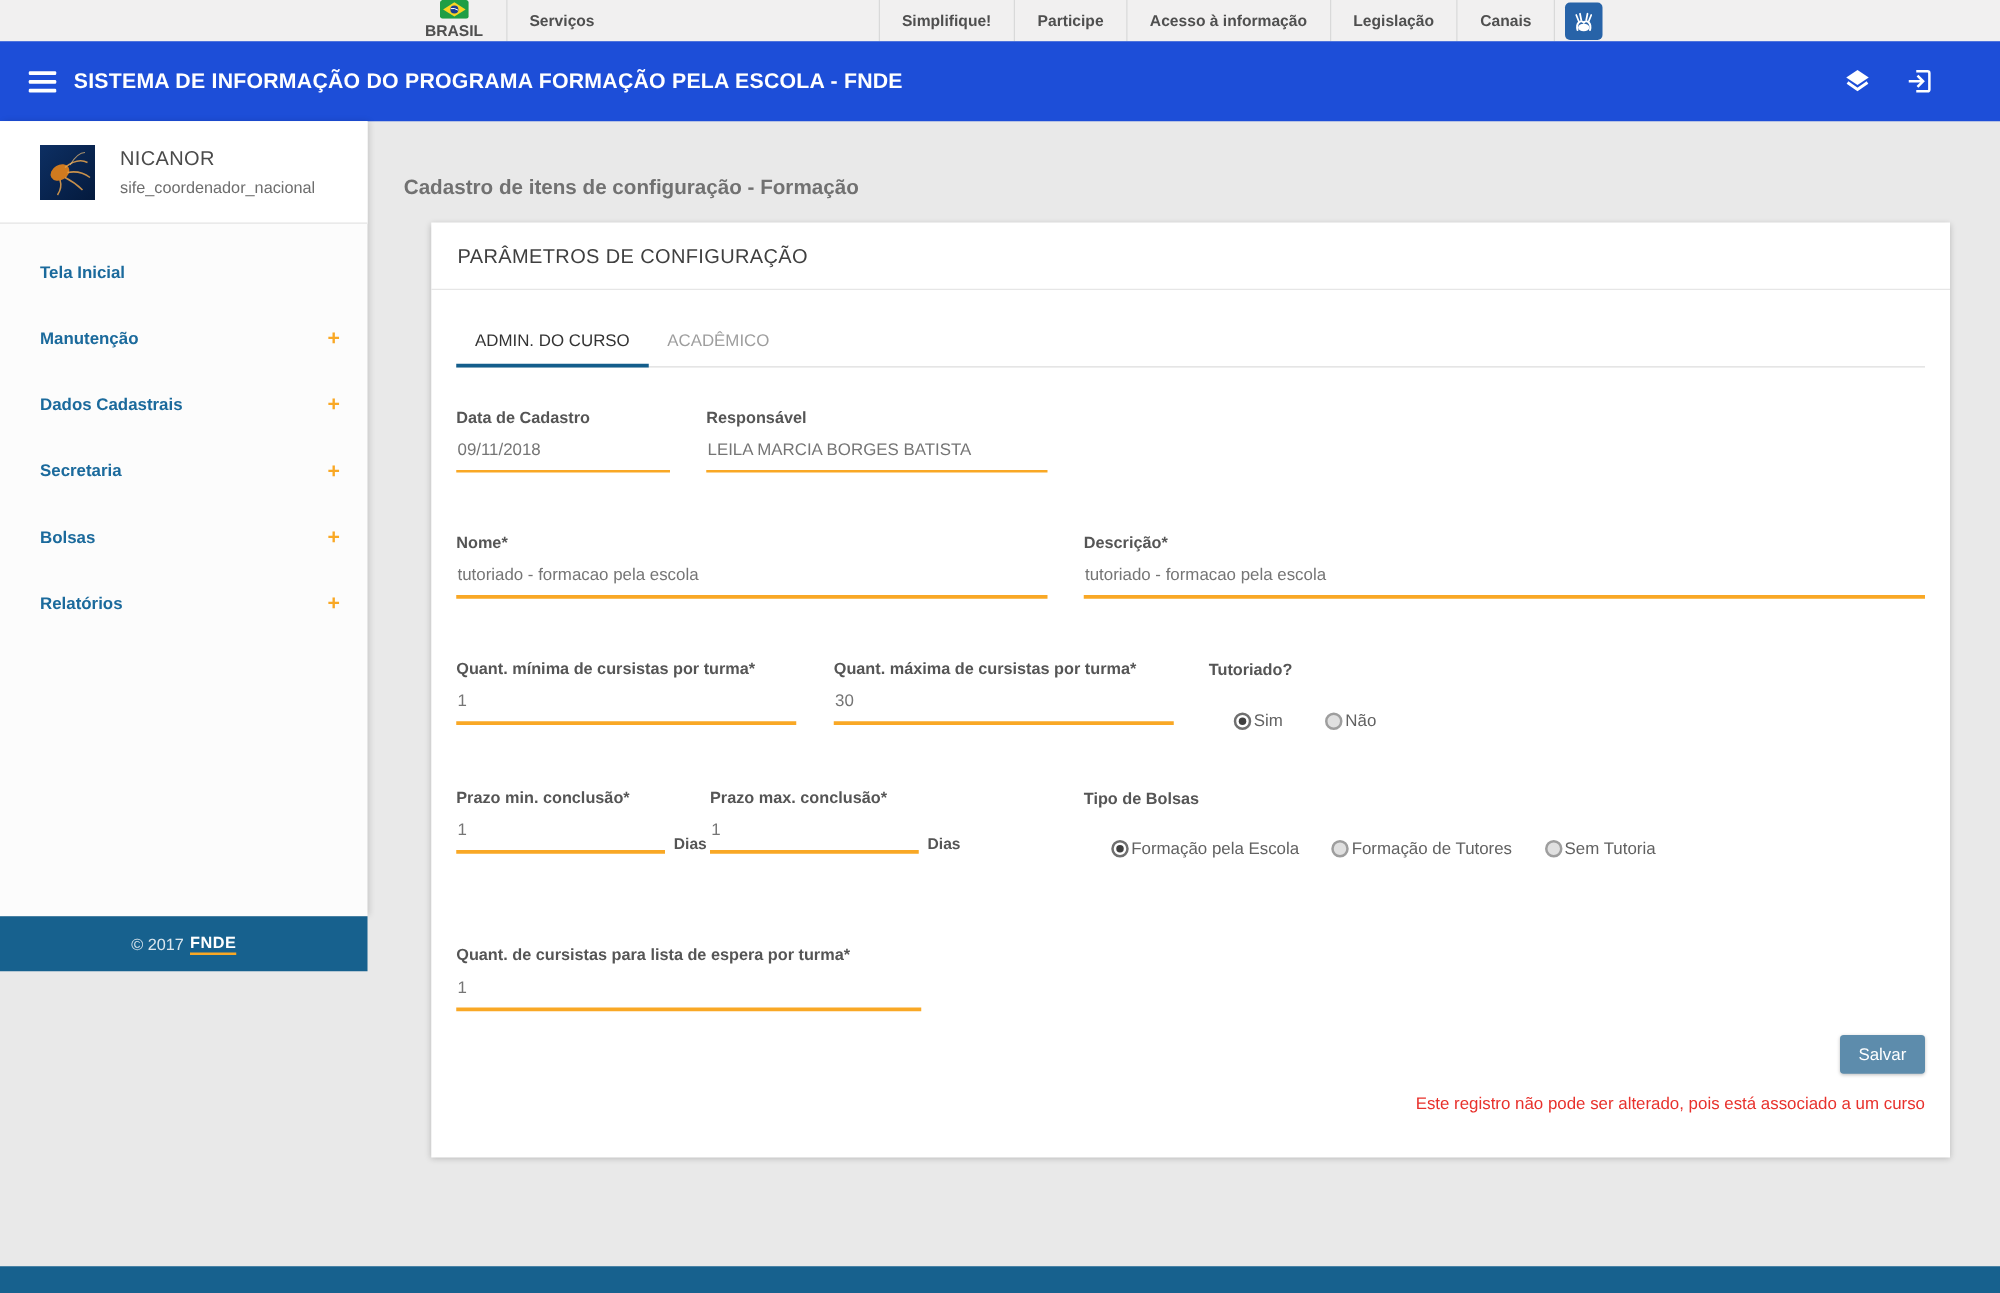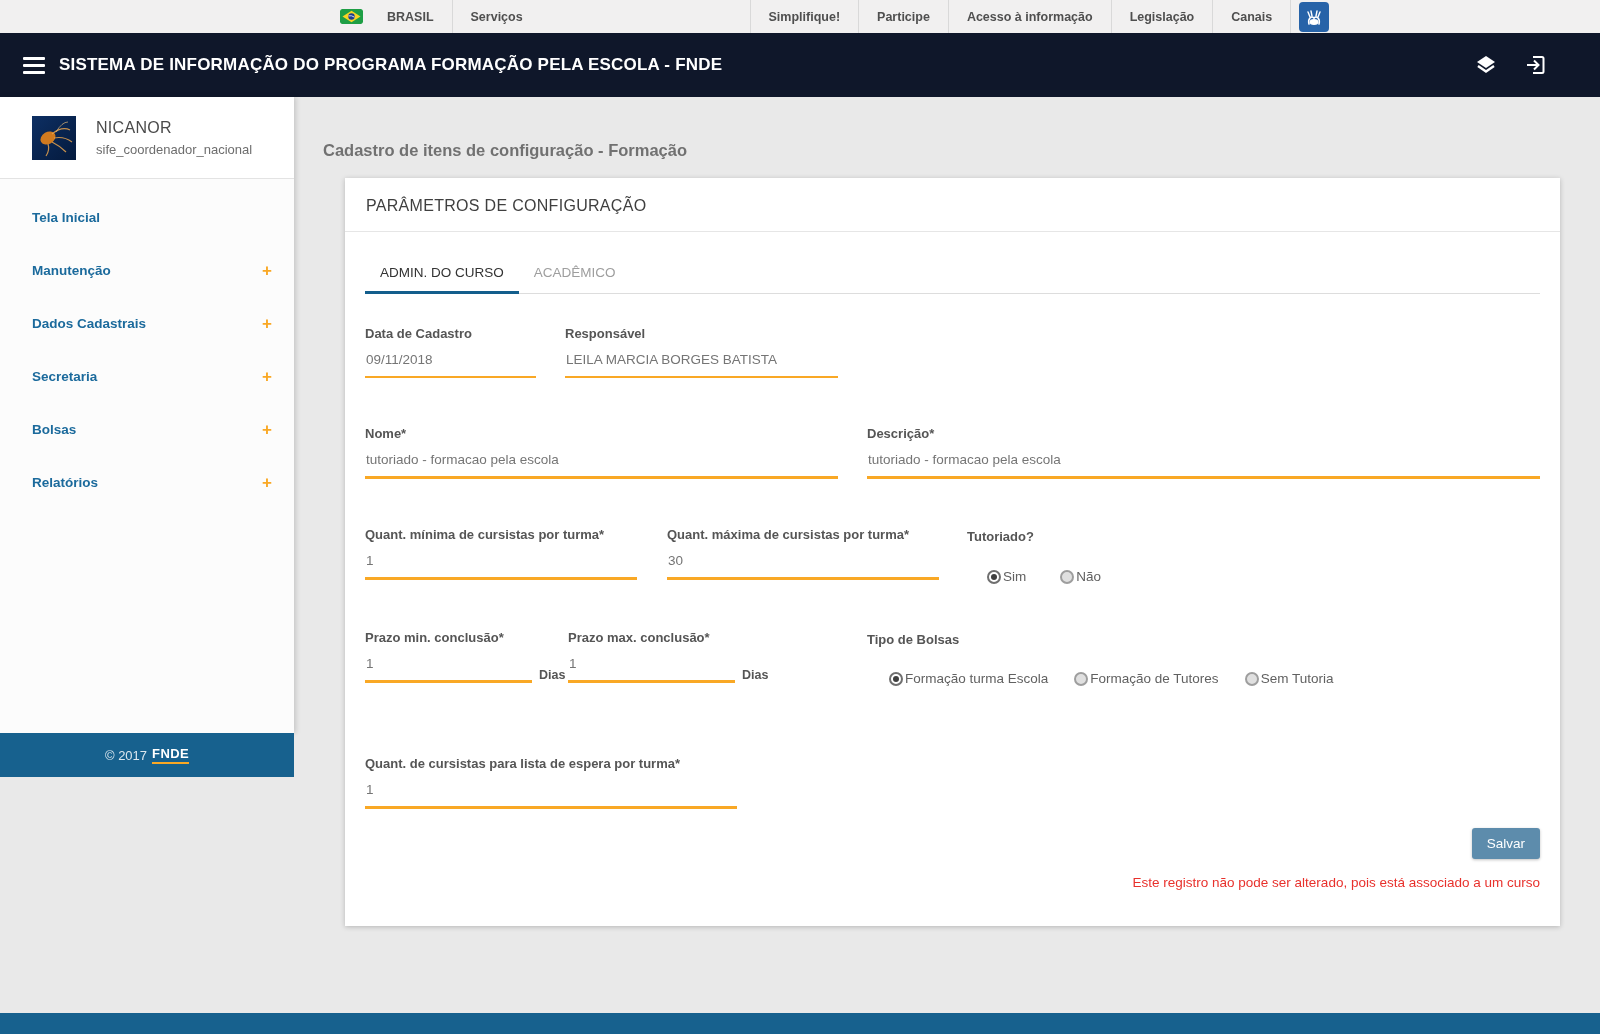--- a/index.html
+++ b/index.html
@@ -14,33 +14,33 @@
   
   .govbar {
     position:absolute; top:0; left:0; right:0; height:33px;
     background:#f1f0f0; display:flex; align-items:stretch;
     font-size:12.5px; font-weight:bold; color:#4f4f4f;
   }
   .govbar .cell {
     display:flex; align-items:center; padding:0 18px;
     border-left:1px solid #d9d9d9; cursor:pointer; white-space:nowrap;
   }
-  .govbar .brand-cell { margin-left:322px; border-left:none; gap:24px; }
+  .govbar .brand-cell { margin-left:322px; border-left:none; gap:3px;flex-direction:column; }
   .govbar .servicos-cell { width:298px; }
   .govbar .cell.last { border-right:1px solid #d9d9d9; }
   .flag { width:23px; height:15px; border-radius:2px; display:block; }
   .vlibras {
     width:30px; height:30px; border-radius:4px; background:#2763a8;
     margin-left:8px; align-self:center; display:flex; align-items:center;
     justify-content:center; cursor:pointer; flex:0 0 auto;
   }
   
   .appbar {
     position:absolute; top:33px; left:0; right:0; height:64px;
-    background:#0f172a; color:#fff; display:flex; align-items:center;
+    background:#1d4ed8; color:#fff; display:flex; align-items:center;
   }
   .hamburger { width:22px; margin:0 0 0 23px; cursor:pointer; display:flex; flex-direction:column; gap:4px; }
   .hamburger span { height:3px; background:#fff; border-radius:1px; }
   .appbar-title { margin-left:14px; font-size:17px; font-weight:bold; letter-spacing:.2px; }
   .appbar-icons { position:absolute; right:52px; display:flex; gap:26px; align-items:center; }
   .appbar-icons svg { cursor:pointer; display:block; }
   
   .sidebar { position:absolute; top:97px; left:0; width:294px; }
   .sidebar-panel { background:#fcfcfc; height:636px; box-shadow:2px 0 5px rgba(0,0,0,.15); }
   .user-block {
@@ -309,21 +309,21 @@
           <div class="prazo-inner">
             <input class="fvalue" readonly="" value="1" style="">
             <span class="dias">Dias</span>
           </div>
         </div>
         <div class="radio-group ml96">
           <span class="flabel">Tipo de Bolsas</span>
           <div class="radio-row tipo-row">
             <span class="radio-opt">
               <span class="radio checked"></span>
-              <span class="rlabel">Formação turma Escola</span>
+              <span class="rlabel">Formação pela Escola</span>
             </span>
             <span class="radio-opt gap26">
               <span class="radio"></span>
               <span class="rlabel">Formação de Tutores</span>
             </span>
             <span class="radio-opt gap26">
               <span class="radio"></span>
               <span class="rlabel">Sem Tutoria</span>
             </span>
           </div>

